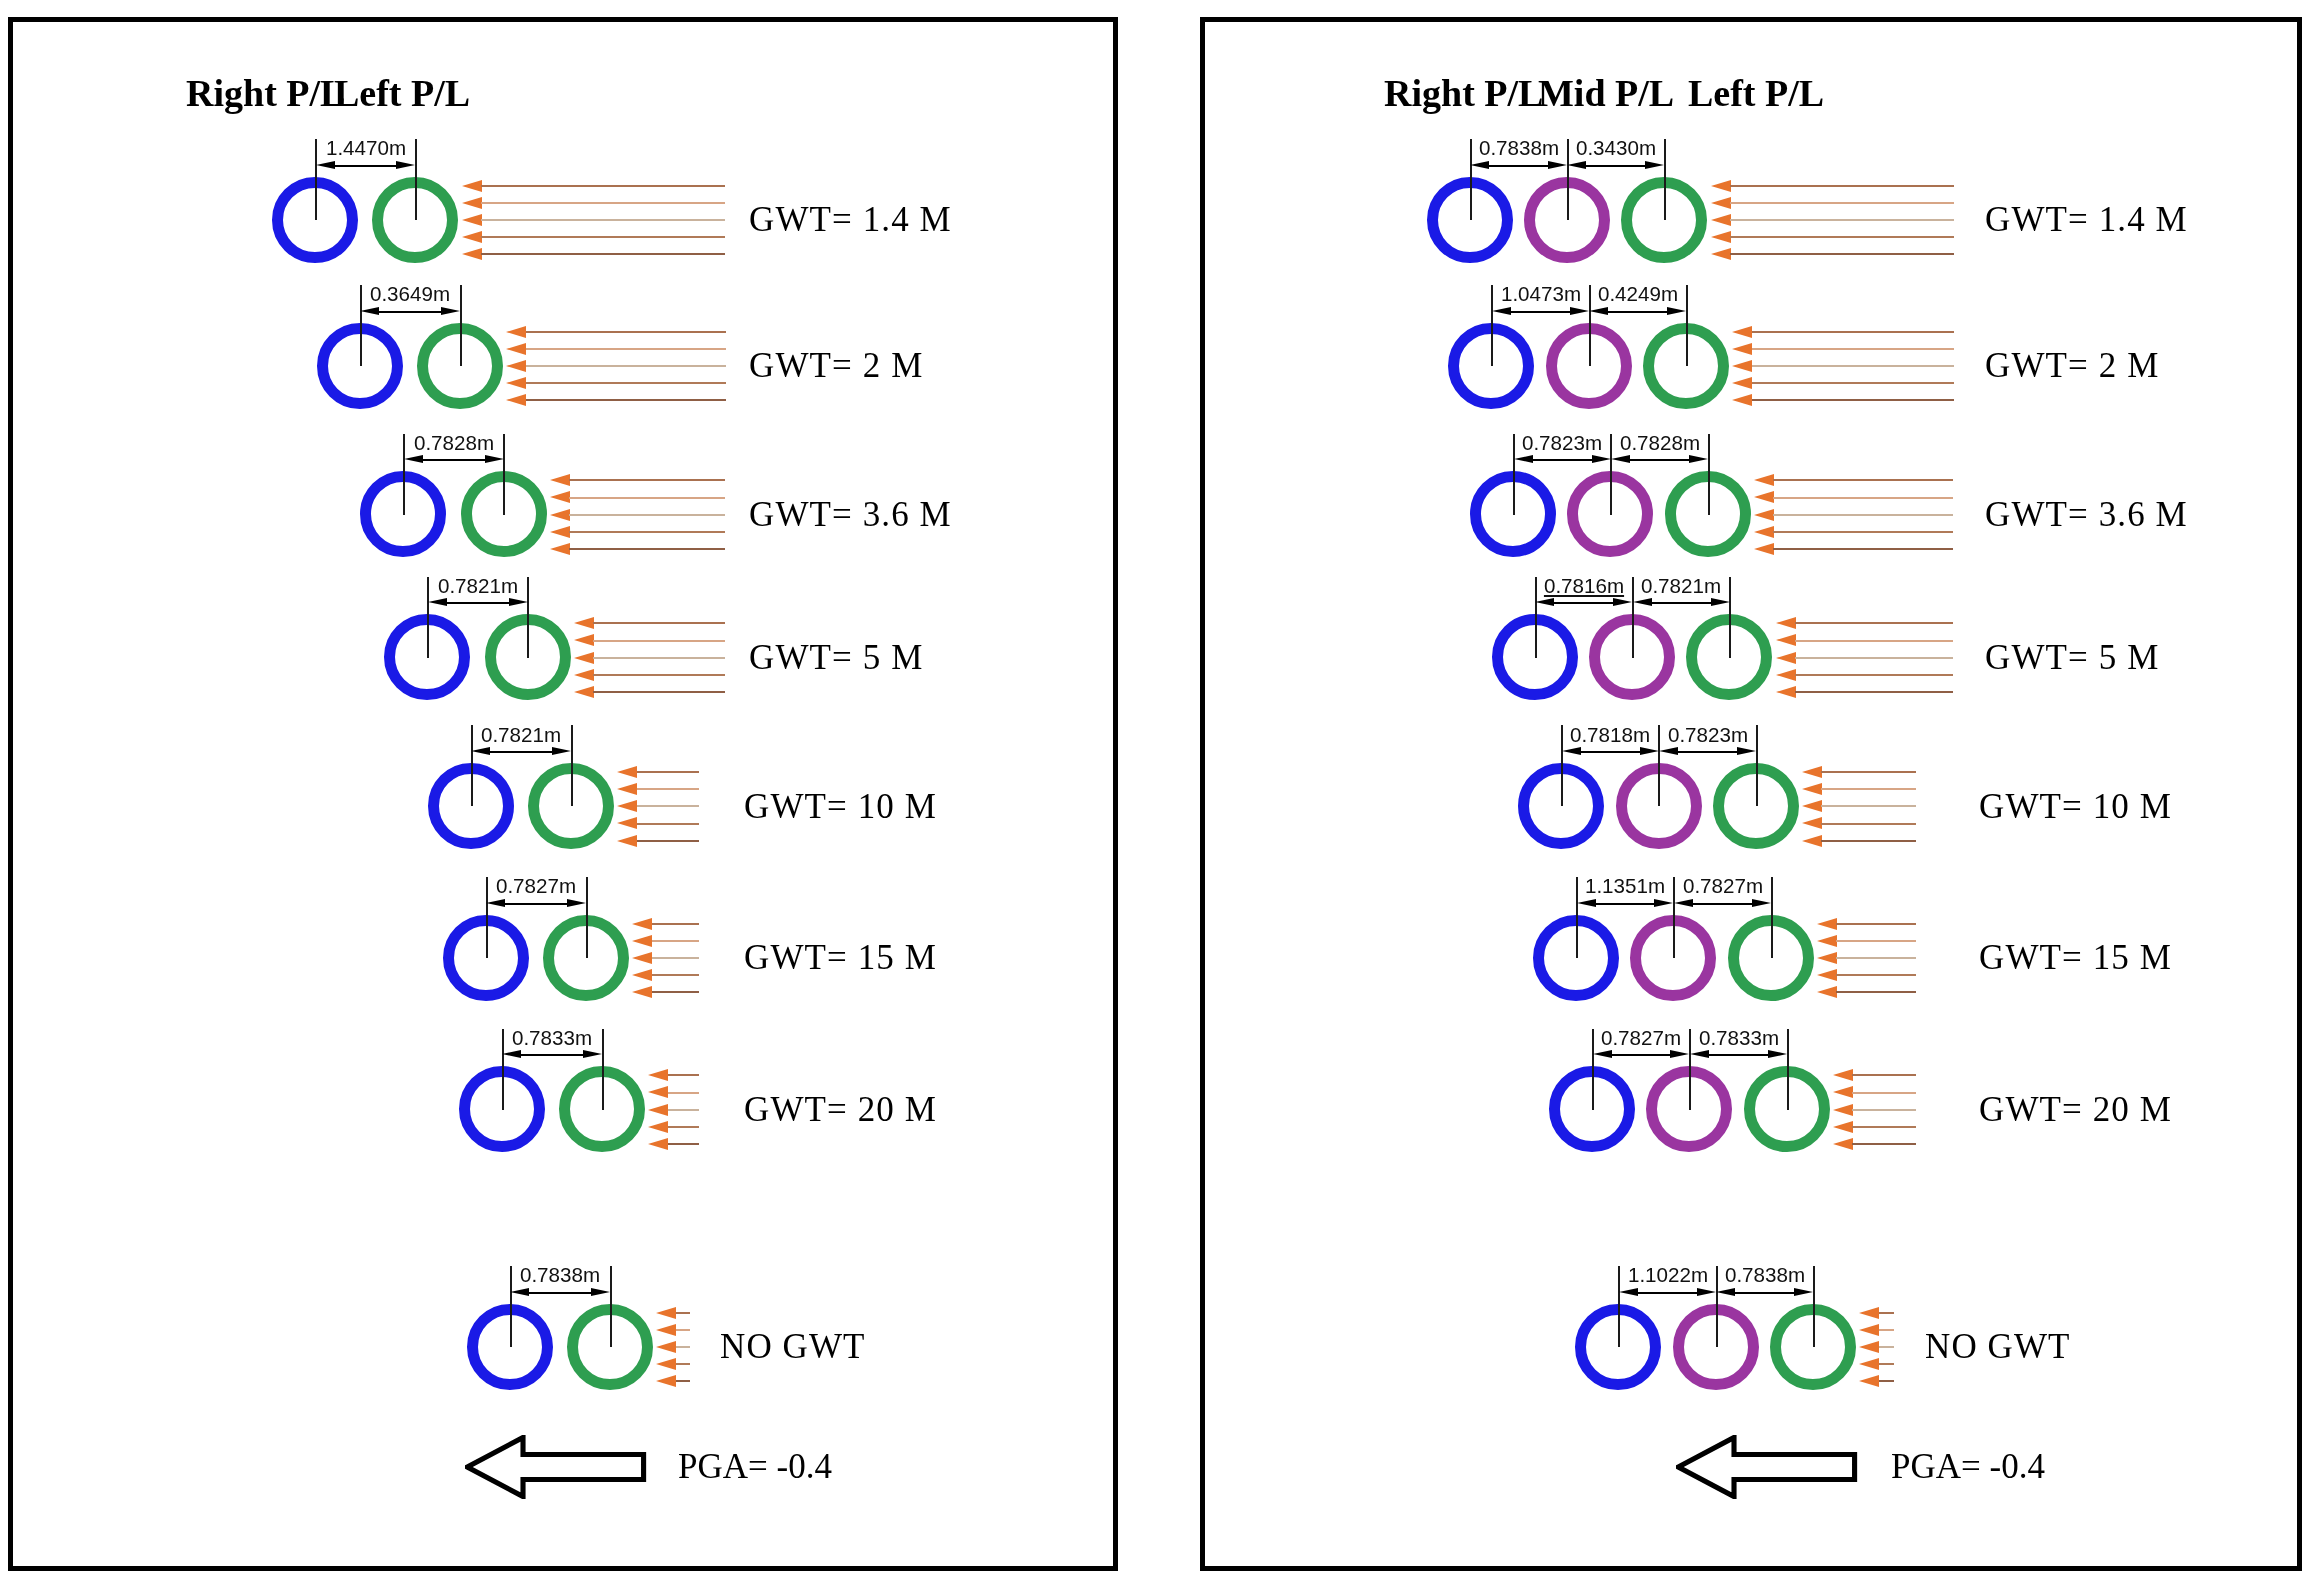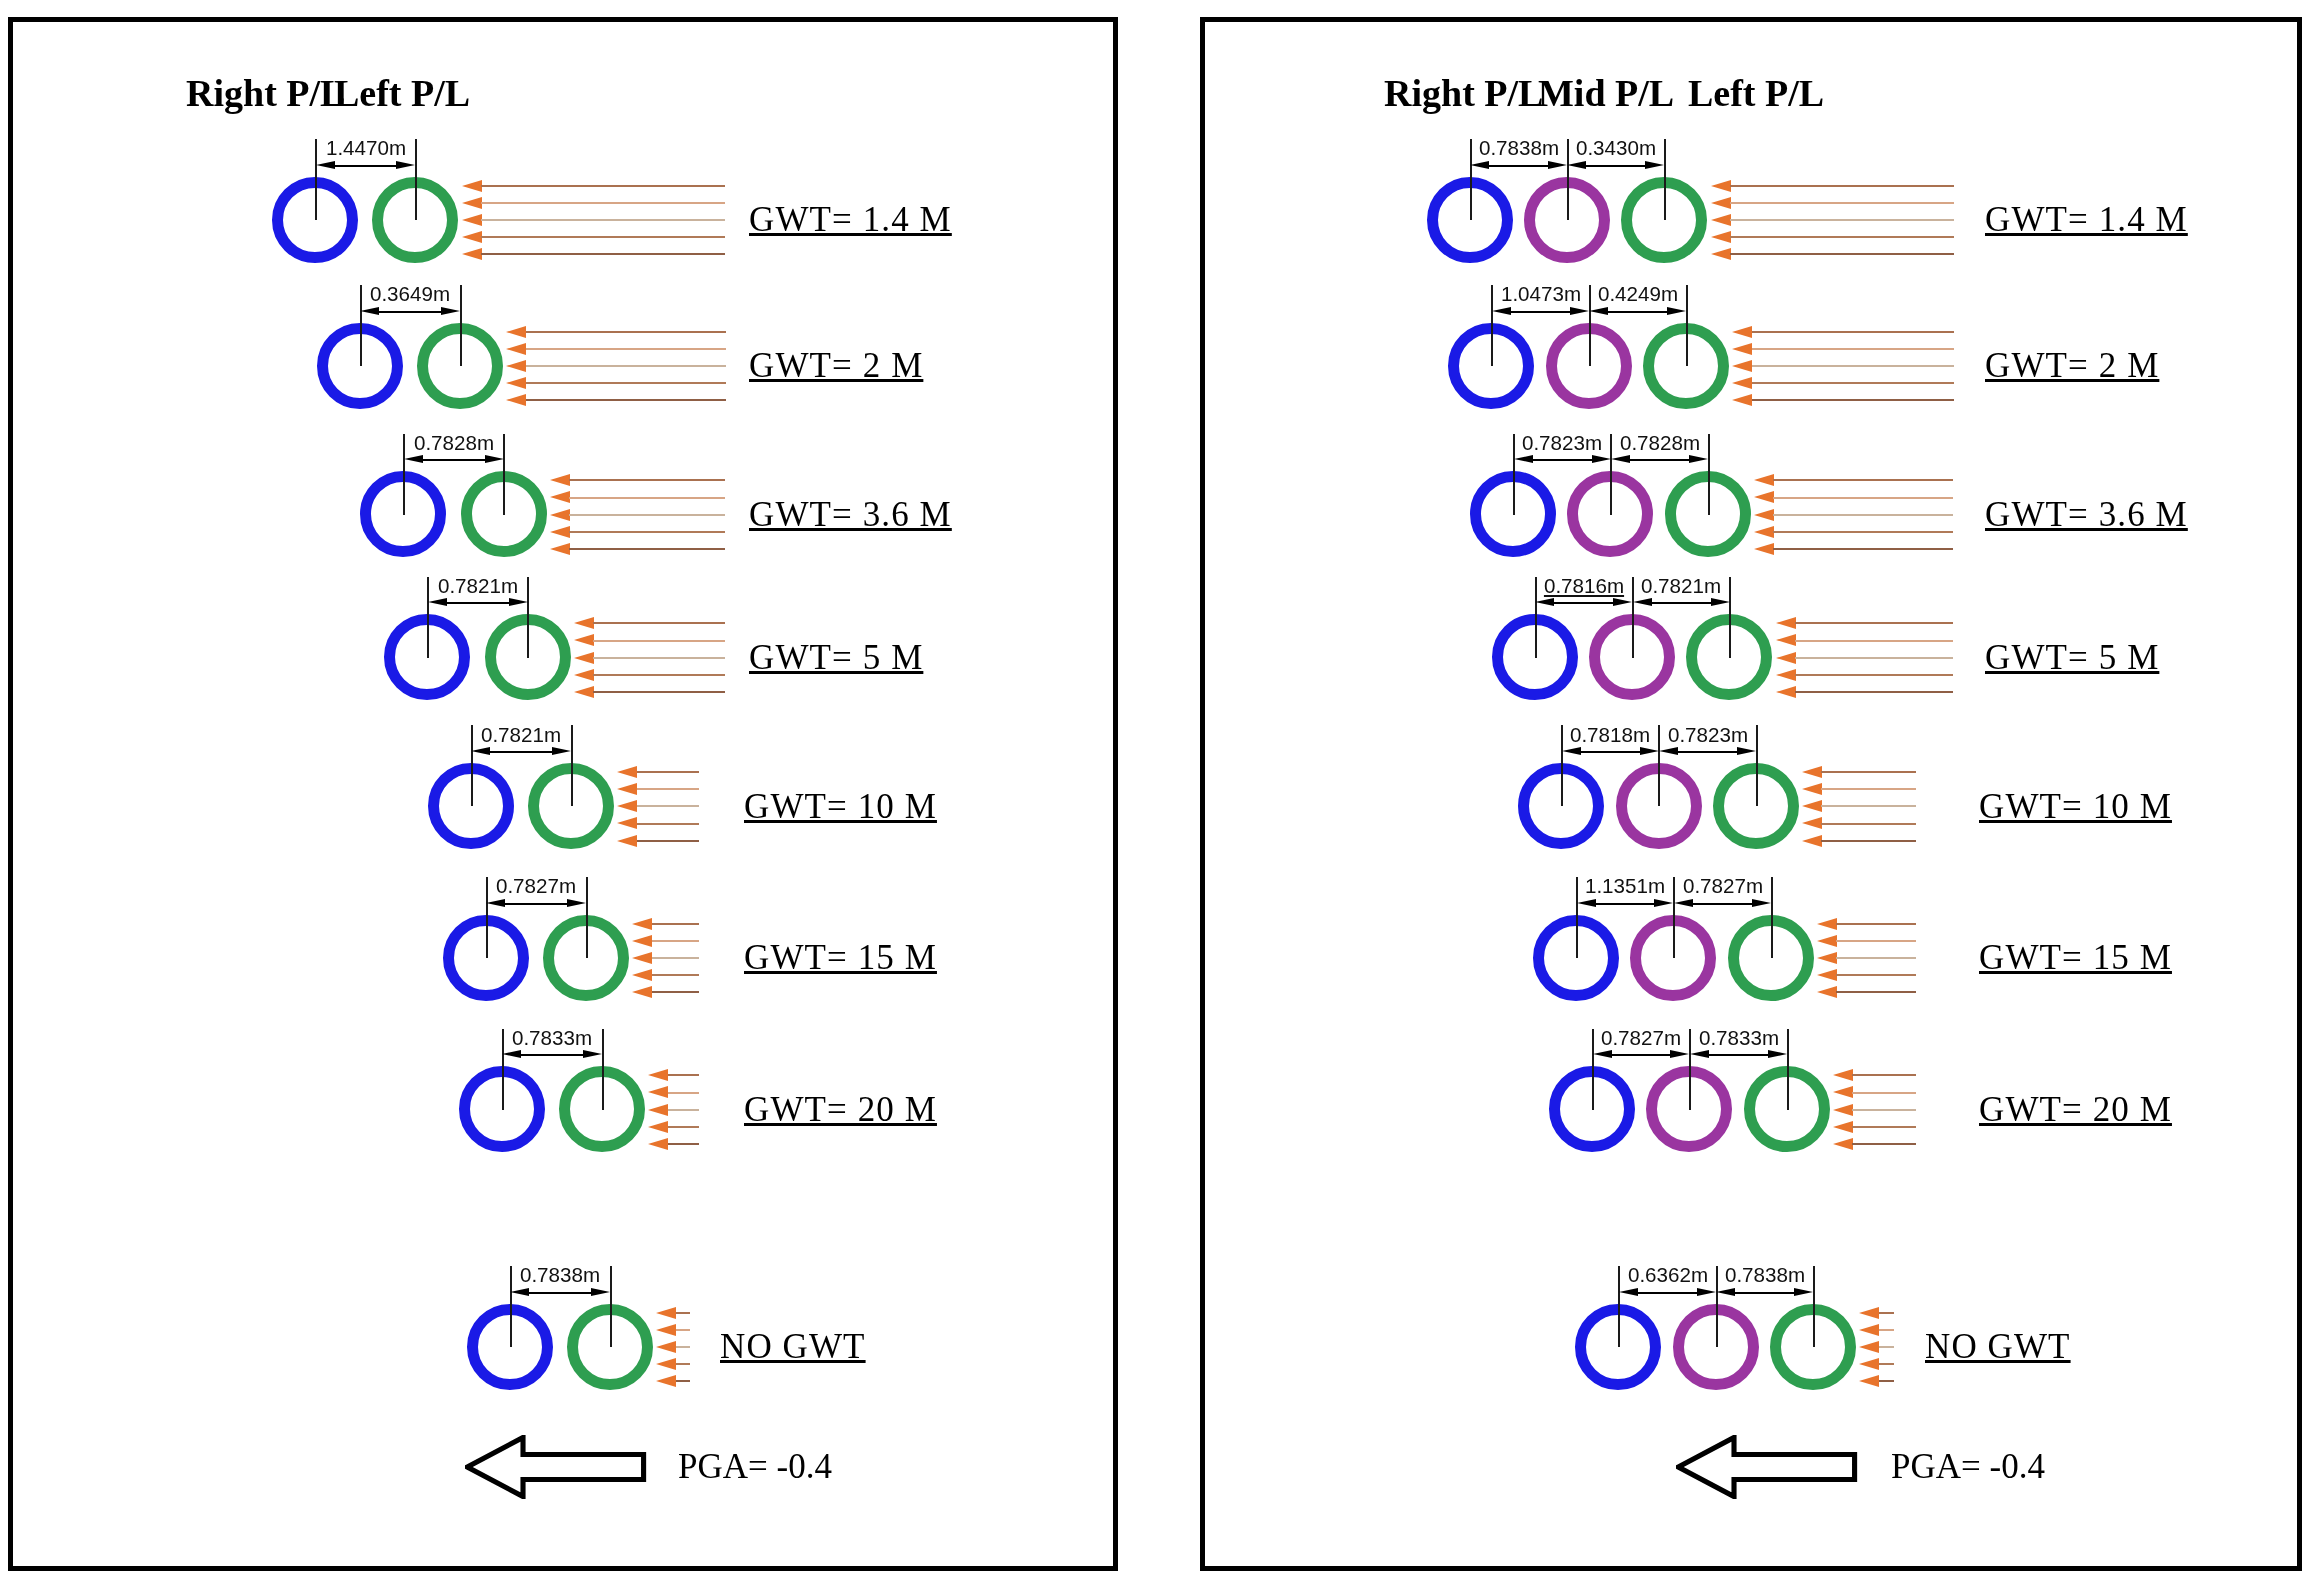--- a/index.html
+++ b/index.html
@@ -1,20 +1,20 @@
 <!DOCTYPE html>
 <html style="font-size:9.2px"><head>
 <meta charset="utf-8">
 <style>
   html,body{margin:0;padding:0;background:#ffffff;}
   #stage{position:relative;width:2319px;height:1590px;background:#ffffff;overflow:hidden;
          font-family:"Liberation Serif", serif;}
   .panel{position:absolute;border:5.1px solid #000;background:transparent;}
   .hdr{position:absolute;transform:translateY(-50%);font-weight:bold;font-size:38px;color:#000;white-space:nowrap;}
-  .gwt{position:absolute;transform:translateY(-50%);font-size:35px;color:#000;white-space:nowrap;letter-spacing:1.1px;text-decoration:underline;}
+  .gwt{position:absolute;transform:translateY(-50%);font-size:35px;color:#000;white-space:nowrap;letter-spacing:1.1px;}
   .circle{position:absolute;border-radius:50%;background:transparent;}
   .cline{position:absolute;width:1.7px;background:#1a1a1a;}
   .dimline{position:absolute;height:1.7px;background:#000;}
   .dimtext{position:absolute;transform:translate(-50%,-50%);font-family:"Liberation Sans", sans-serif;
            font-size:20.6px;color:#111;white-space:nowrap;}
   .tri{position:absolute;width:0;height:0;}
   .shaft{position:absolute;height:2.3px;}
   .pga-wrap{position:absolute;}
   .pga-text{position:absolute;transform:translateY(-50%);font-size:35px;color:#000;white-space:nowrap;}
 </style>
@@ -362,21 +362,21 @@
     <div class="gwt" style="left: 1979px; top: 1110px;">GWT= 20 M</div>
     <div class="circle" style="left: 1575px; top: 1304px; width: 64px; height: 64px; border: 11.4px solid rgb(26, 26, 230);"></div>
     <div class="cline" style="left: 1618px; top: 1266px; height: 81px;"></div>
     <div class="circle" style="left: 1673px; top: 1304px; width: 64px; height: 64px; border: 11.4px solid rgb(154, 53, 160);"></div>
     <div class="cline" style="left: 1716px; top: 1266px; height: 81px;"></div>
     <div class="circle" style="left: 1770px; top: 1304px; width: 64px; height: 64px; border: 11.4px solid rgb(46, 158, 80);"></div>
     <div class="cline" style="left: 1813px; top: 1266px; height: 81px;"></div>
     <div class="dimline" style="left: 1636px; top: 1292px; width: 63px;"></div>
     <div class="tri" style="left: 1619px; top: 1288px; border-top: 4.6px solid transparent; border-bottom: 4.6px solid transparent; border-right: 19.5px solid rgb(0, 0, 0);"></div>
     <div class="tri" style="left: 1697px; top: 1288px; border-top: 4.6px solid transparent; border-bottom: 4.6px solid transparent; border-left: 19.5px solid rgb(0, 0, 0);"></div>
-    <div class="dimtext" style="left: 1668px; top: 1275px;">0.6362m</div>
+    <div class="dimtext" style="left: 1668px; top: 1275px;">1.1022m</div>
     <div class="dimline" style="left: 1733px; top: 1292px; width: 63px;"></div>
     <div class="tri" style="left: 1716px; top: 1288px; border-top: 4.6px solid transparent; border-bottom: 4.6px solid transparent; border-right: 19.5px solid rgb(0, 0, 0);"></div>
     <div class="tri" style="left: 1794px; top: 1288px; border-top: 4.6px solid transparent; border-bottom: 4.6px solid transparent; border-left: 19.5px solid rgb(0, 0, 0);"></div>
     <div class="dimtext" style="left: 1765px; top: 1275px;">0.7838m</div>
     <div class="tri" style="left: 1859px; top: 1307px; border-top: 6.3px solid transparent; border-bottom: 6.3px solid transparent; border-right: 20.6px solid rgb(232, 116, 44);"></div>
     <div class="shaft" style="left: 1879px; top: 1312px; width: 15px; background: rgb(170, 113, 80);"></div>
     <div class="tri" style="left: 1859px; top: 1324px; border-top: 6.3px solid transparent; border-bottom: 6.3px solid transparent; border-right: 20.6px solid rgb(232, 116, 44);"></div>
     <div class="shaft" style="left: 1879px; top: 1329px; width: 15px; background: rgb(215, 165, 133);"></div>
     <div class="tri" style="left: 1859px; top: 1341px; border-top: 6.3px solid transparent; border-bottom: 6.3px solid transparent; border-right: 20.6px solid rgb(232, 116, 44);"></div>
     <div class="shaft" style="left: 1879px; top: 1346px; width: 15px; background: rgb(201, 178, 156);"></div>

